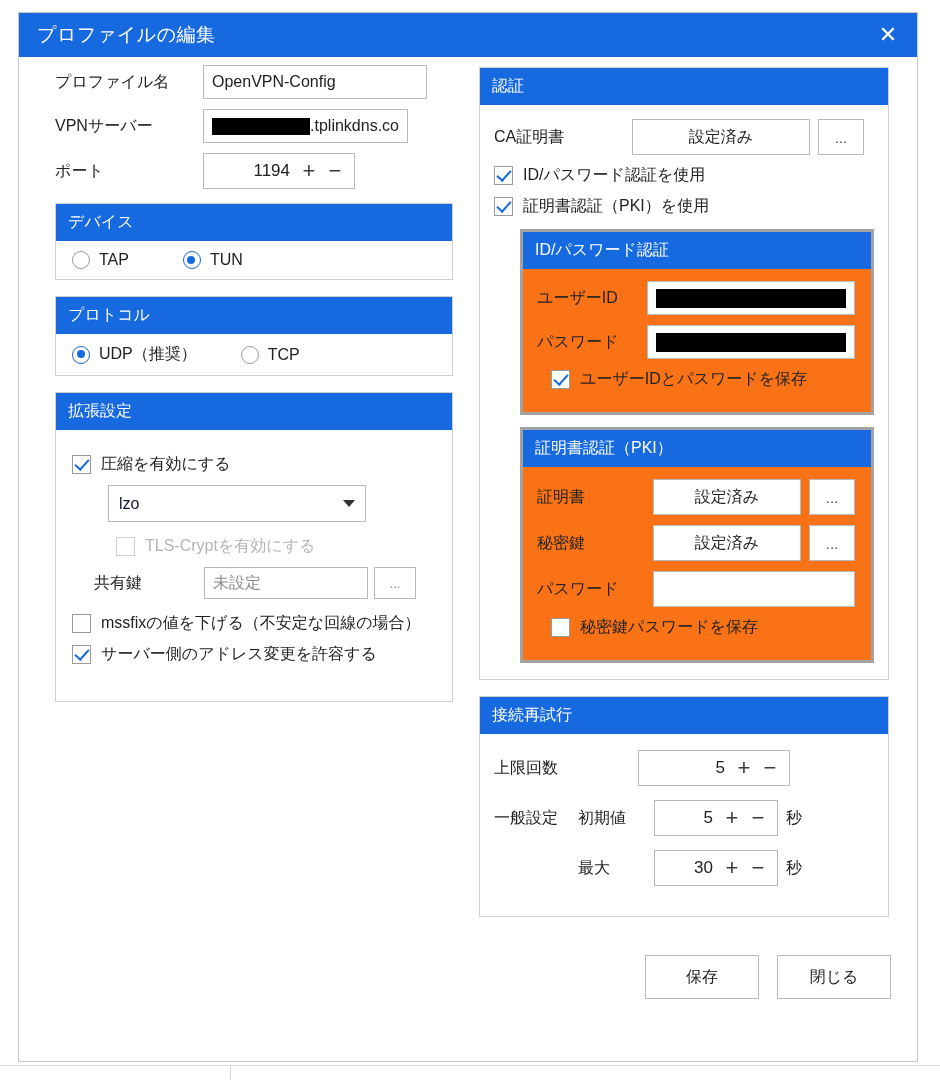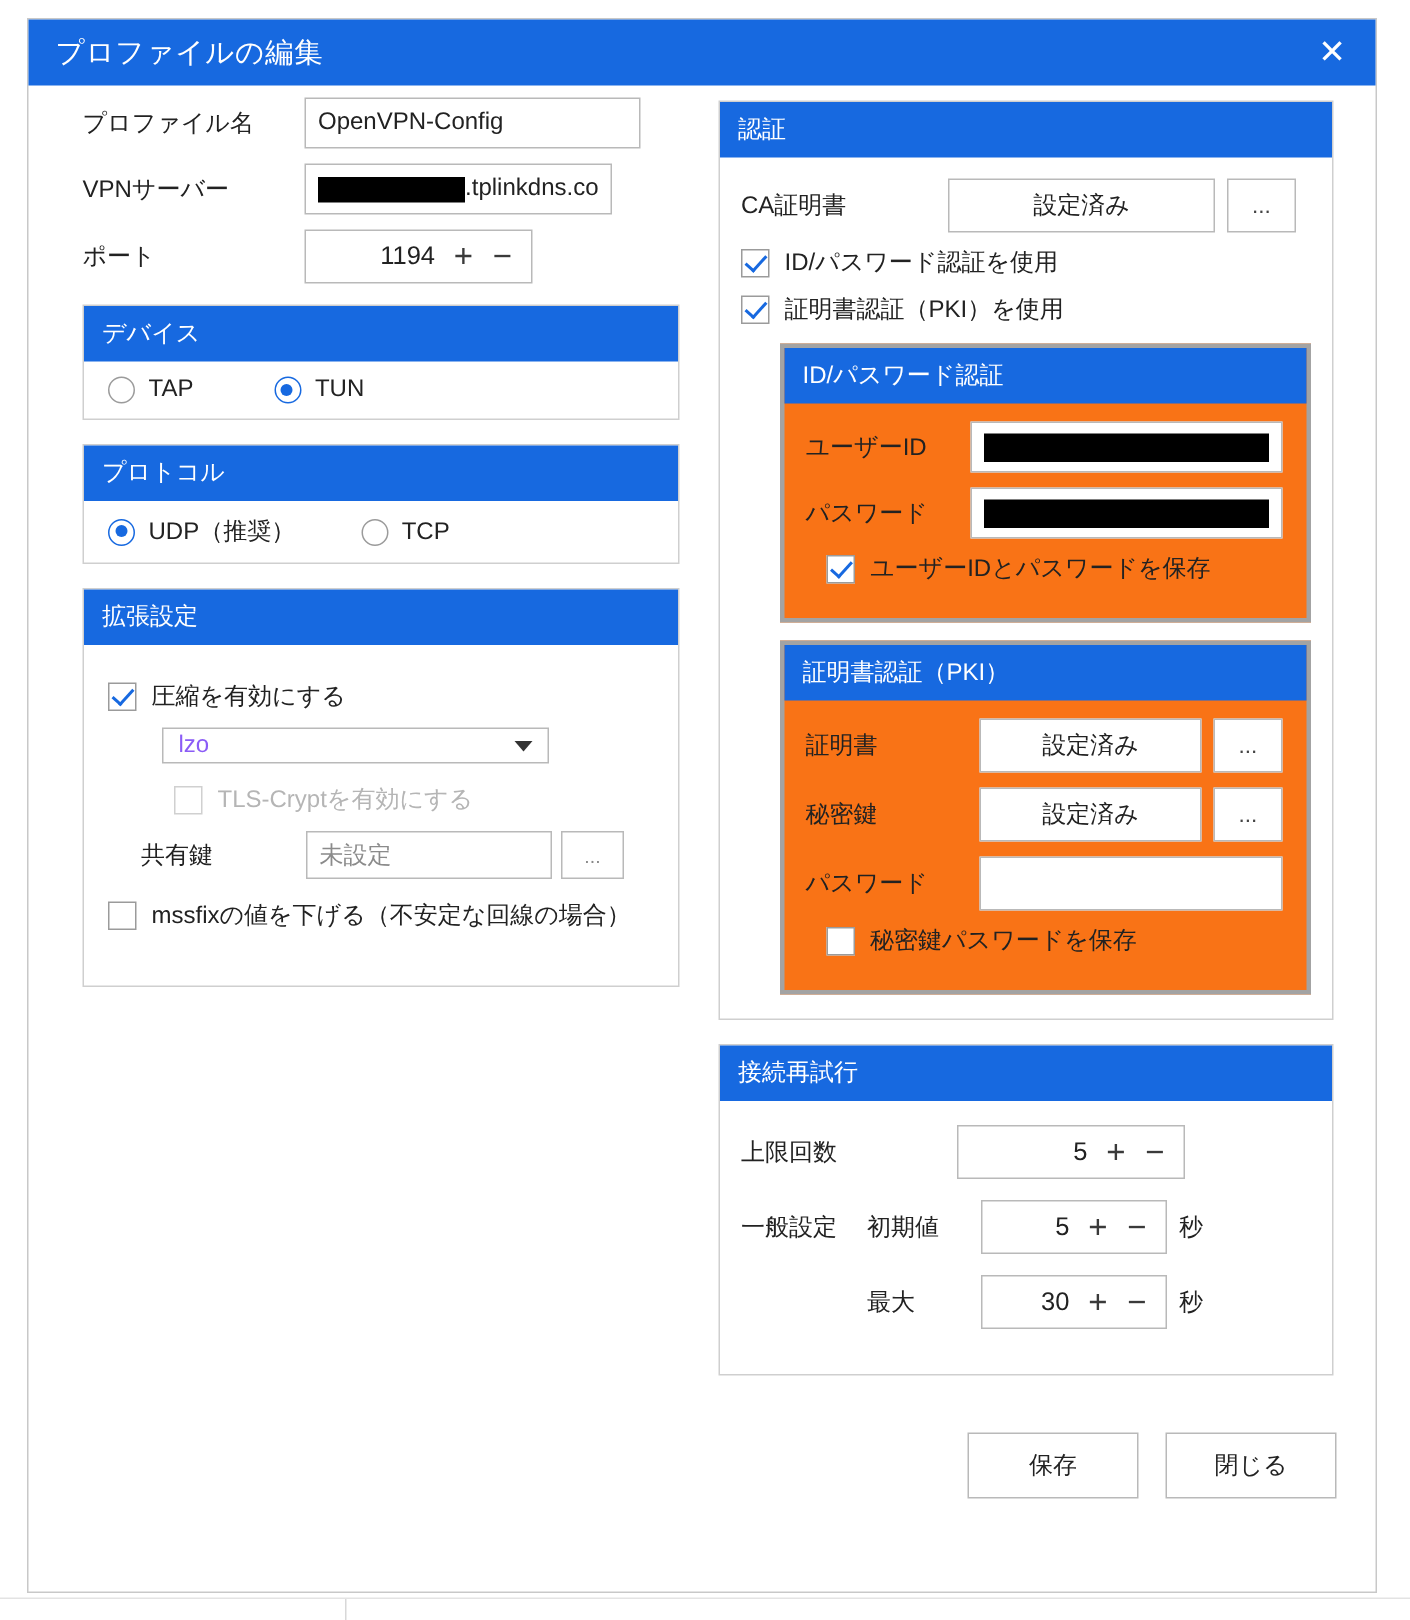--- a/index.html
+++ b/index.html
@@ -215,28 +215,28 @@
   }
   .disabled {
     color: #b5b5b5;
   }
   .checkbox.disabled {
     border-color: #d0d0d0;
   }
   .select {
     border: 1px solid #b9b9b9;
     background: #fff;
-    height: 24px;
+    height: 37px;
     box-sizing: border-box;
     display: flex;
     align-items: center;
     justify-content: space-between;
     padding: 0 10px;
     font-size: 16px;
-    color: #8b5cf6;
+    color: #0f172a;
     cursor: pointer;
   }
   .caret {
     width: 0;
     height: 0;
     border-left: 6px solid transparent;
     border-right: 6px solid transparent;
     border-top: 7px solid #333;
   }
   .dots-btn {
@@ -403,20 +403,24 @@
             <div class="field-label" style="width:110px;">共有鍵</div>
             <div class="textbox" style="width:164px;height:32px;color:#8b8b8b;">未設定</div>
             <div class="dots-btn small" style="margin-left:6px;">...</div>
           </div>
 
           <div class="check-row">
             <span class="checkbox"></span>
             <span>mssfixの値を下げる（不安定な回線の場合）</span>
           </div>
 
+          <div class="check-row">
+            <span class="checkbox checked"></span>
+            <span>サーバー側のアドレス変更を許容する</span>
+          </div>
 
         </div>
       </div>
     </div>
 
     <div class="col-right">
 
       <div class="group">
         <div class="group-head">認証</div>
         <div class="group-body" style="padding:14px 14px 16px 14px;">

